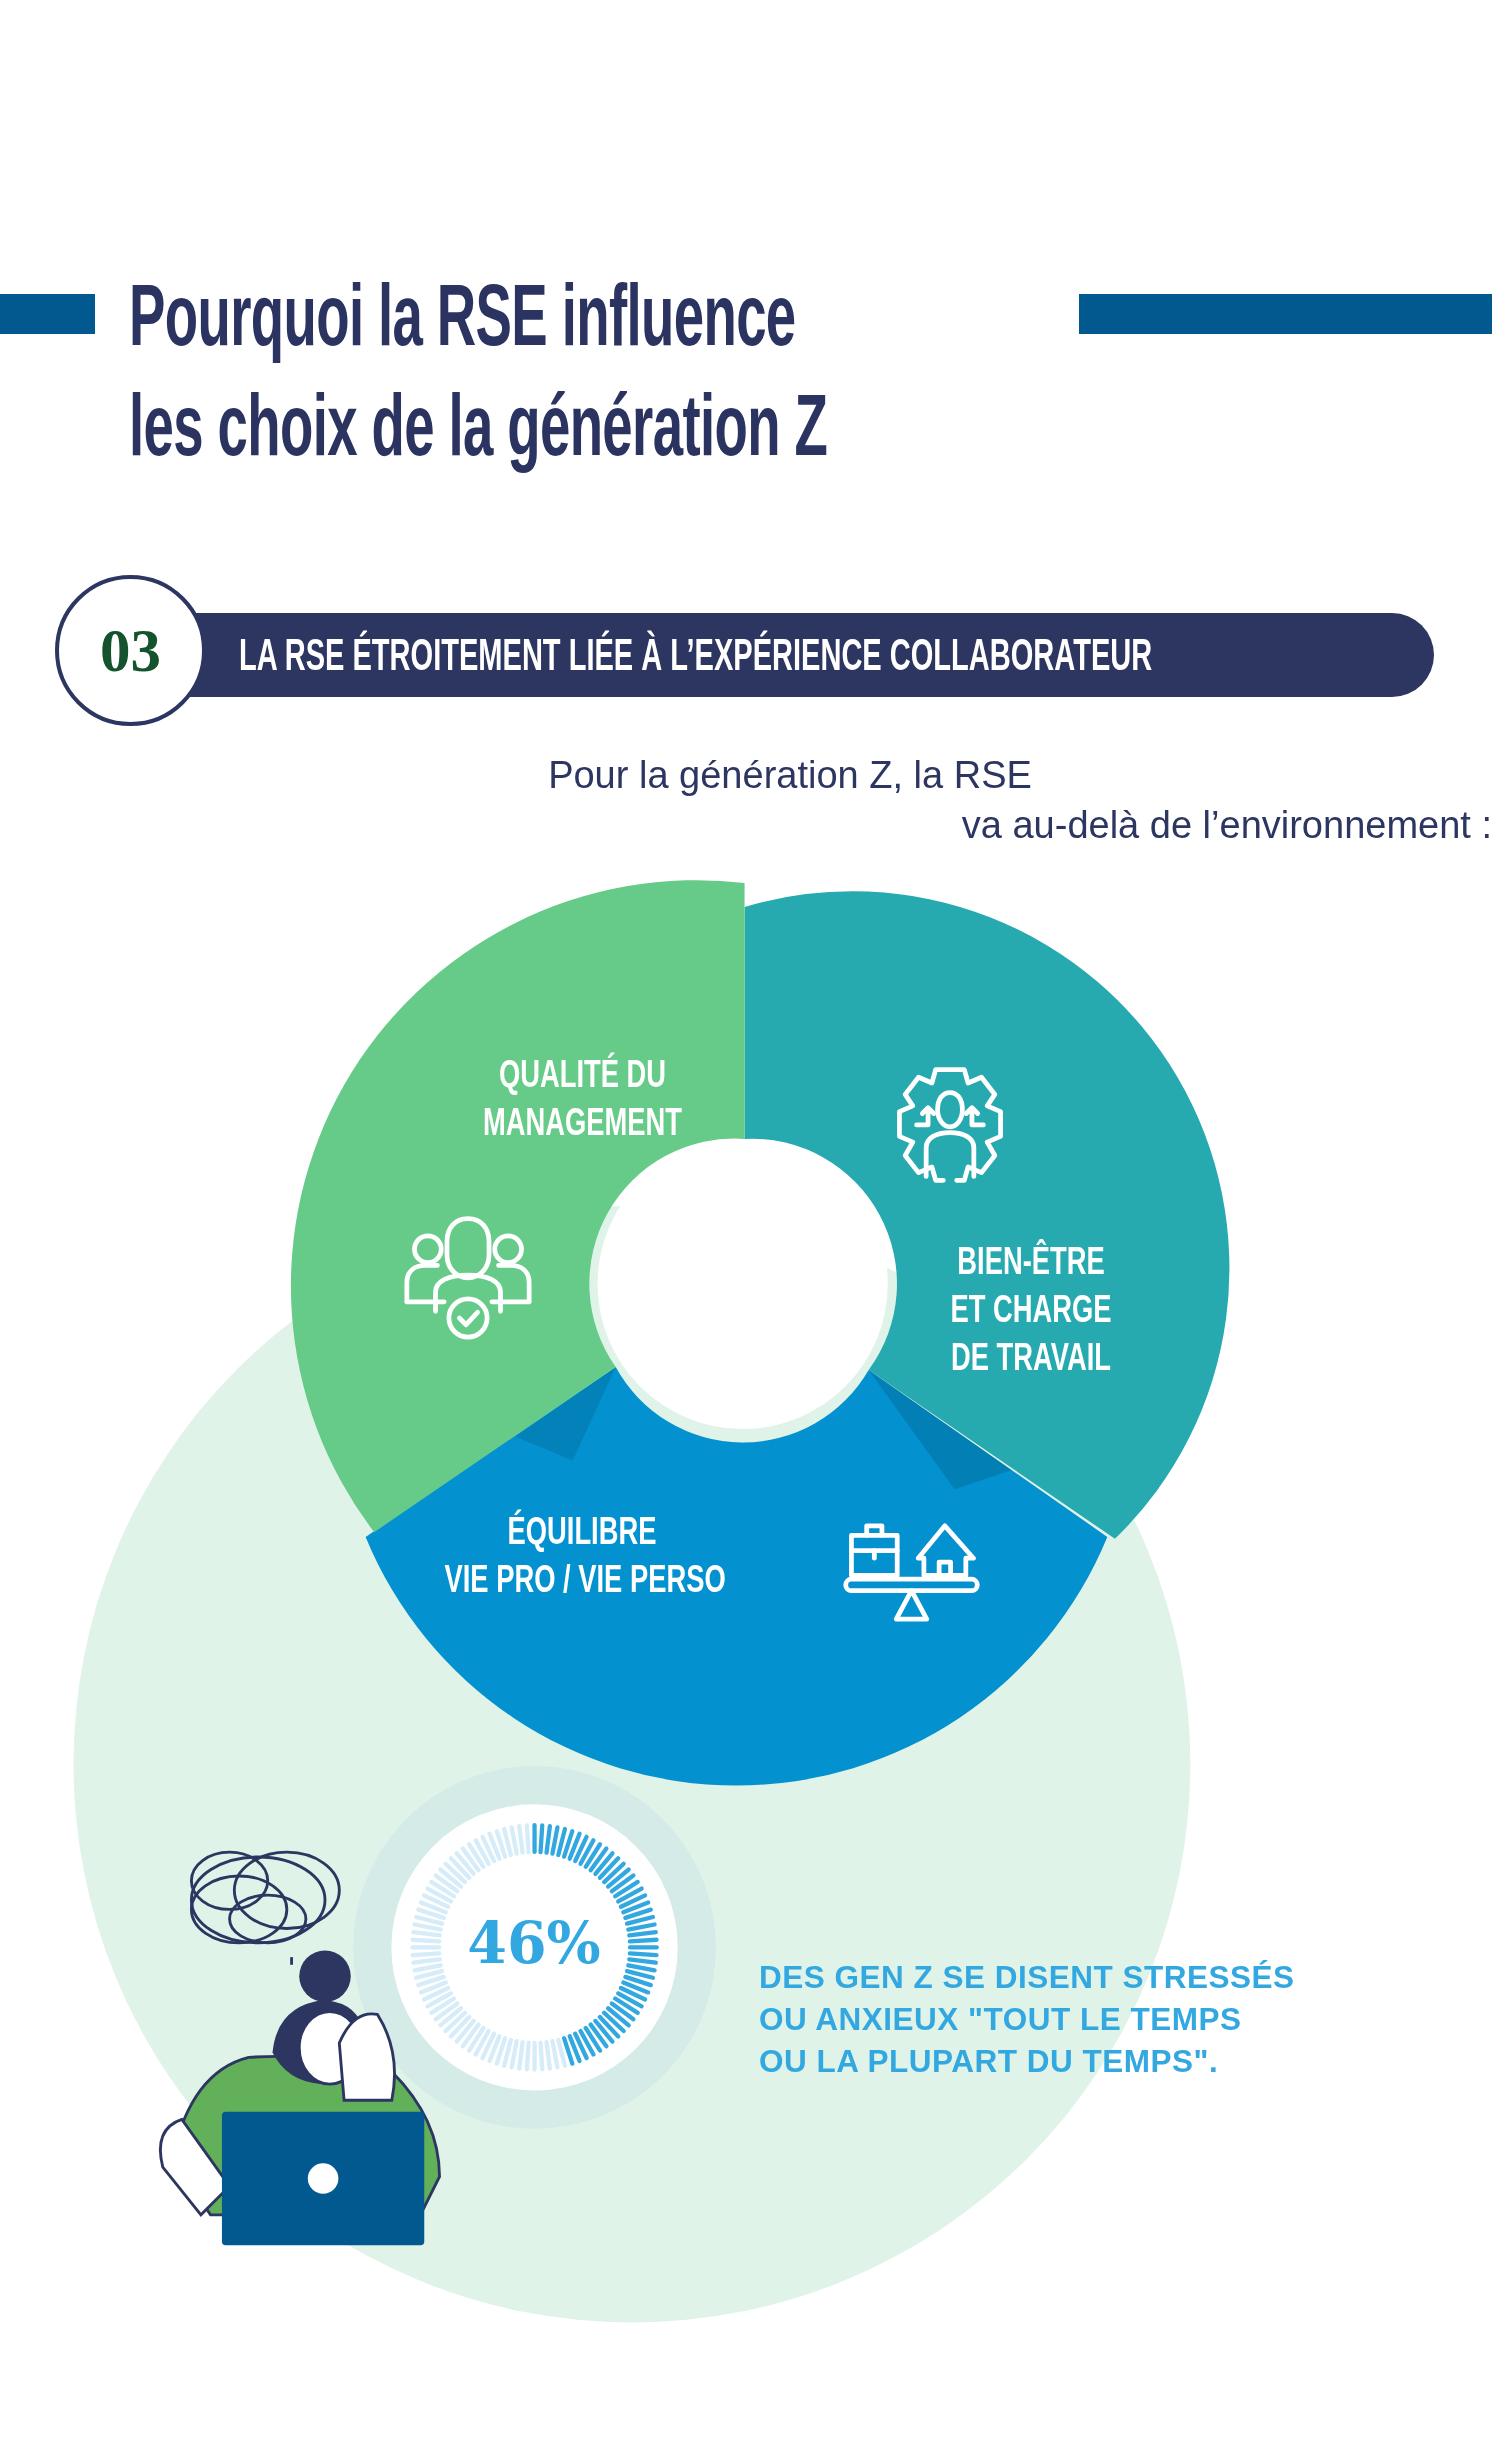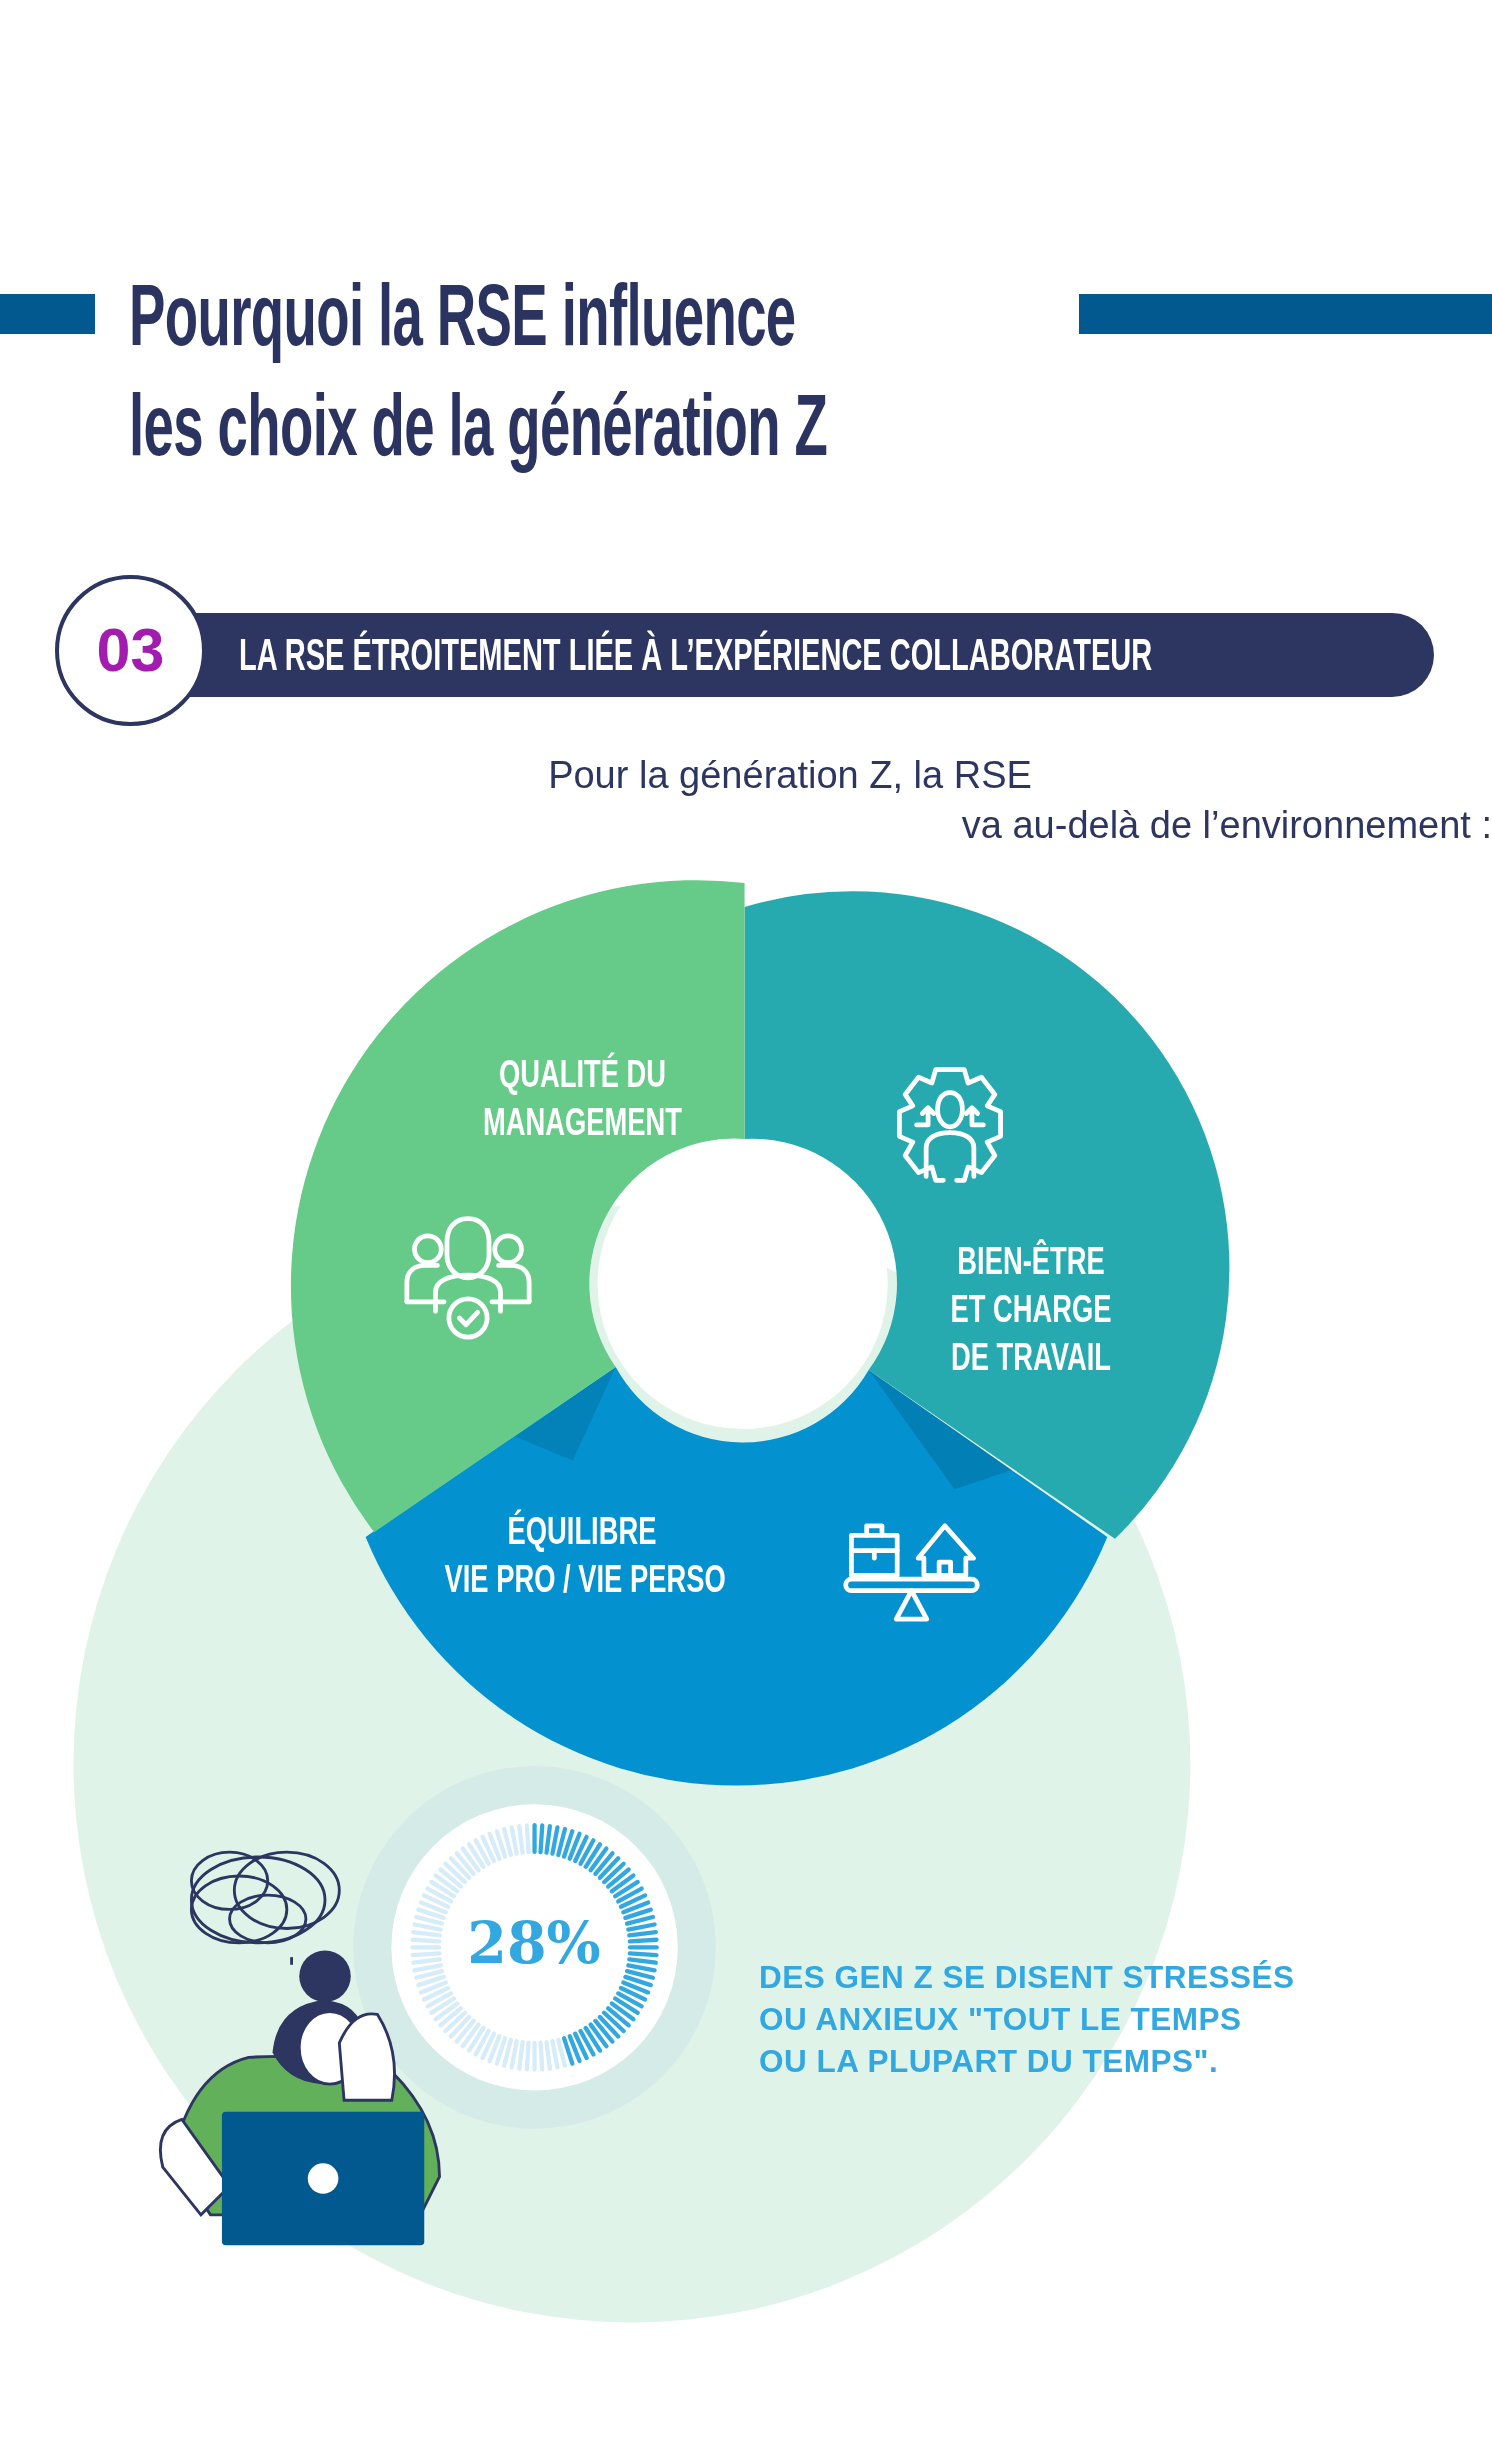--- a/index.html
+++ b/index.html
@@ -16,21 +16,21 @@
 
   
   .pill { position:absolute; left:143px; top:613px; width:1291px; height:84px;
           background:#2d3561; border-radius:0 42px 42px 0; }
   .pill-text { position:absolute; left:239px; top:613px; height:84px; line-height:84px;
     color:#ffffff; font-weight:700; font-size:44px; white-space:nowrap;
     transform:scaleX(0.66); transform-origin:left center; }
   .badge-circle { position:absolute; left:55px; top:575px; width:151px; height:151px;
     border-radius:50%; background:#ffffff; border:4.8px solid #2d3561; box-sizing:border-box; }
   .badge-num { position:absolute; left:55px; top:575px; width:151px; height:151px; line-height:151px;
-    text-align:center; color:#a21caf; font-family:Liberation Sans, sans-serif; font-weight:700; font-size:61px; }
+    text-align:center; color:#14532d; font-family:Liberation Serif, serif; font-weight:700; font-size:61px; }
 
   .subtitle { position:absolute; left:0; width:1492px; text-align:center; color:#2d3561;
     font-size:38px; line-height:50px; }
 
   .seg-label { position:absolute; color:#ffffff; font-weight:700; font-size:38px; line-height:48px;
     text-align:center; white-space:nowrap; transform:scaleX(0.72); }
 
   .stat-text { position:absolute; left:759px; top:1956px; color:#33a8e0; font-weight:700;
     font-size:31.5px; line-height:42px; white-space:nowrap; letter-spacing:0.5px; }
   .stat-pct { position:absolute; left:391px; top:1905px; width:286px; text-align:center;
@@ -236,19 +236,19 @@
   <path d="M40 360 Q60 270 120 255 Q200 250 270 270 Q320 320 320 380 L300 420 L80 420 Z" fill="#62b05a" stroke="#2d3561" stroke-width="3"></path>
   <circle cx="200" cy="170" r="27" fill="#2d3561"></circle>
   <path d="M145 250 Q150 200 200 195 Q245 200 240 245 Q235 280 195 283 Q160 280 145 250z" fill="#2d3561"></path>
   <ellipse cx="205" cy="245" rx="32" ry="38" fill="#ffffff" stroke="#2d3561" stroke-width="3"></ellipse>
   <path d="M215 240 Q230 205 255 210 Q280 250 270 300 L220 300 Z" fill="#ffffff" stroke="#2d3561" stroke-width="3"></path>
   <path d="M30 370 Q20 330 50 320 L100 390 L70 420 Z" fill="#ffffff" stroke="#2d3561" stroke-width="3"></path>
   <rect x="92" y="312" width="212" height="140" rx="4" fill="#01598f"></rect>
   <circle cx="198" cy="382" r="16" fill="#ffffff"></circle>
 </svg>
 
-<div class="stat-pct">28%</div>
+<div class="stat-pct">46%</div>
 <div class="stat-text">
   <div>DES GEN Z SE DISENT STRESSÉS</div>
   <div>OU ANXIEUX "TOUT LE TEMPS</div>
   <div>OU LA PLUPART DU TEMPS".</div>
 </div>
 
 
 </body></html>

